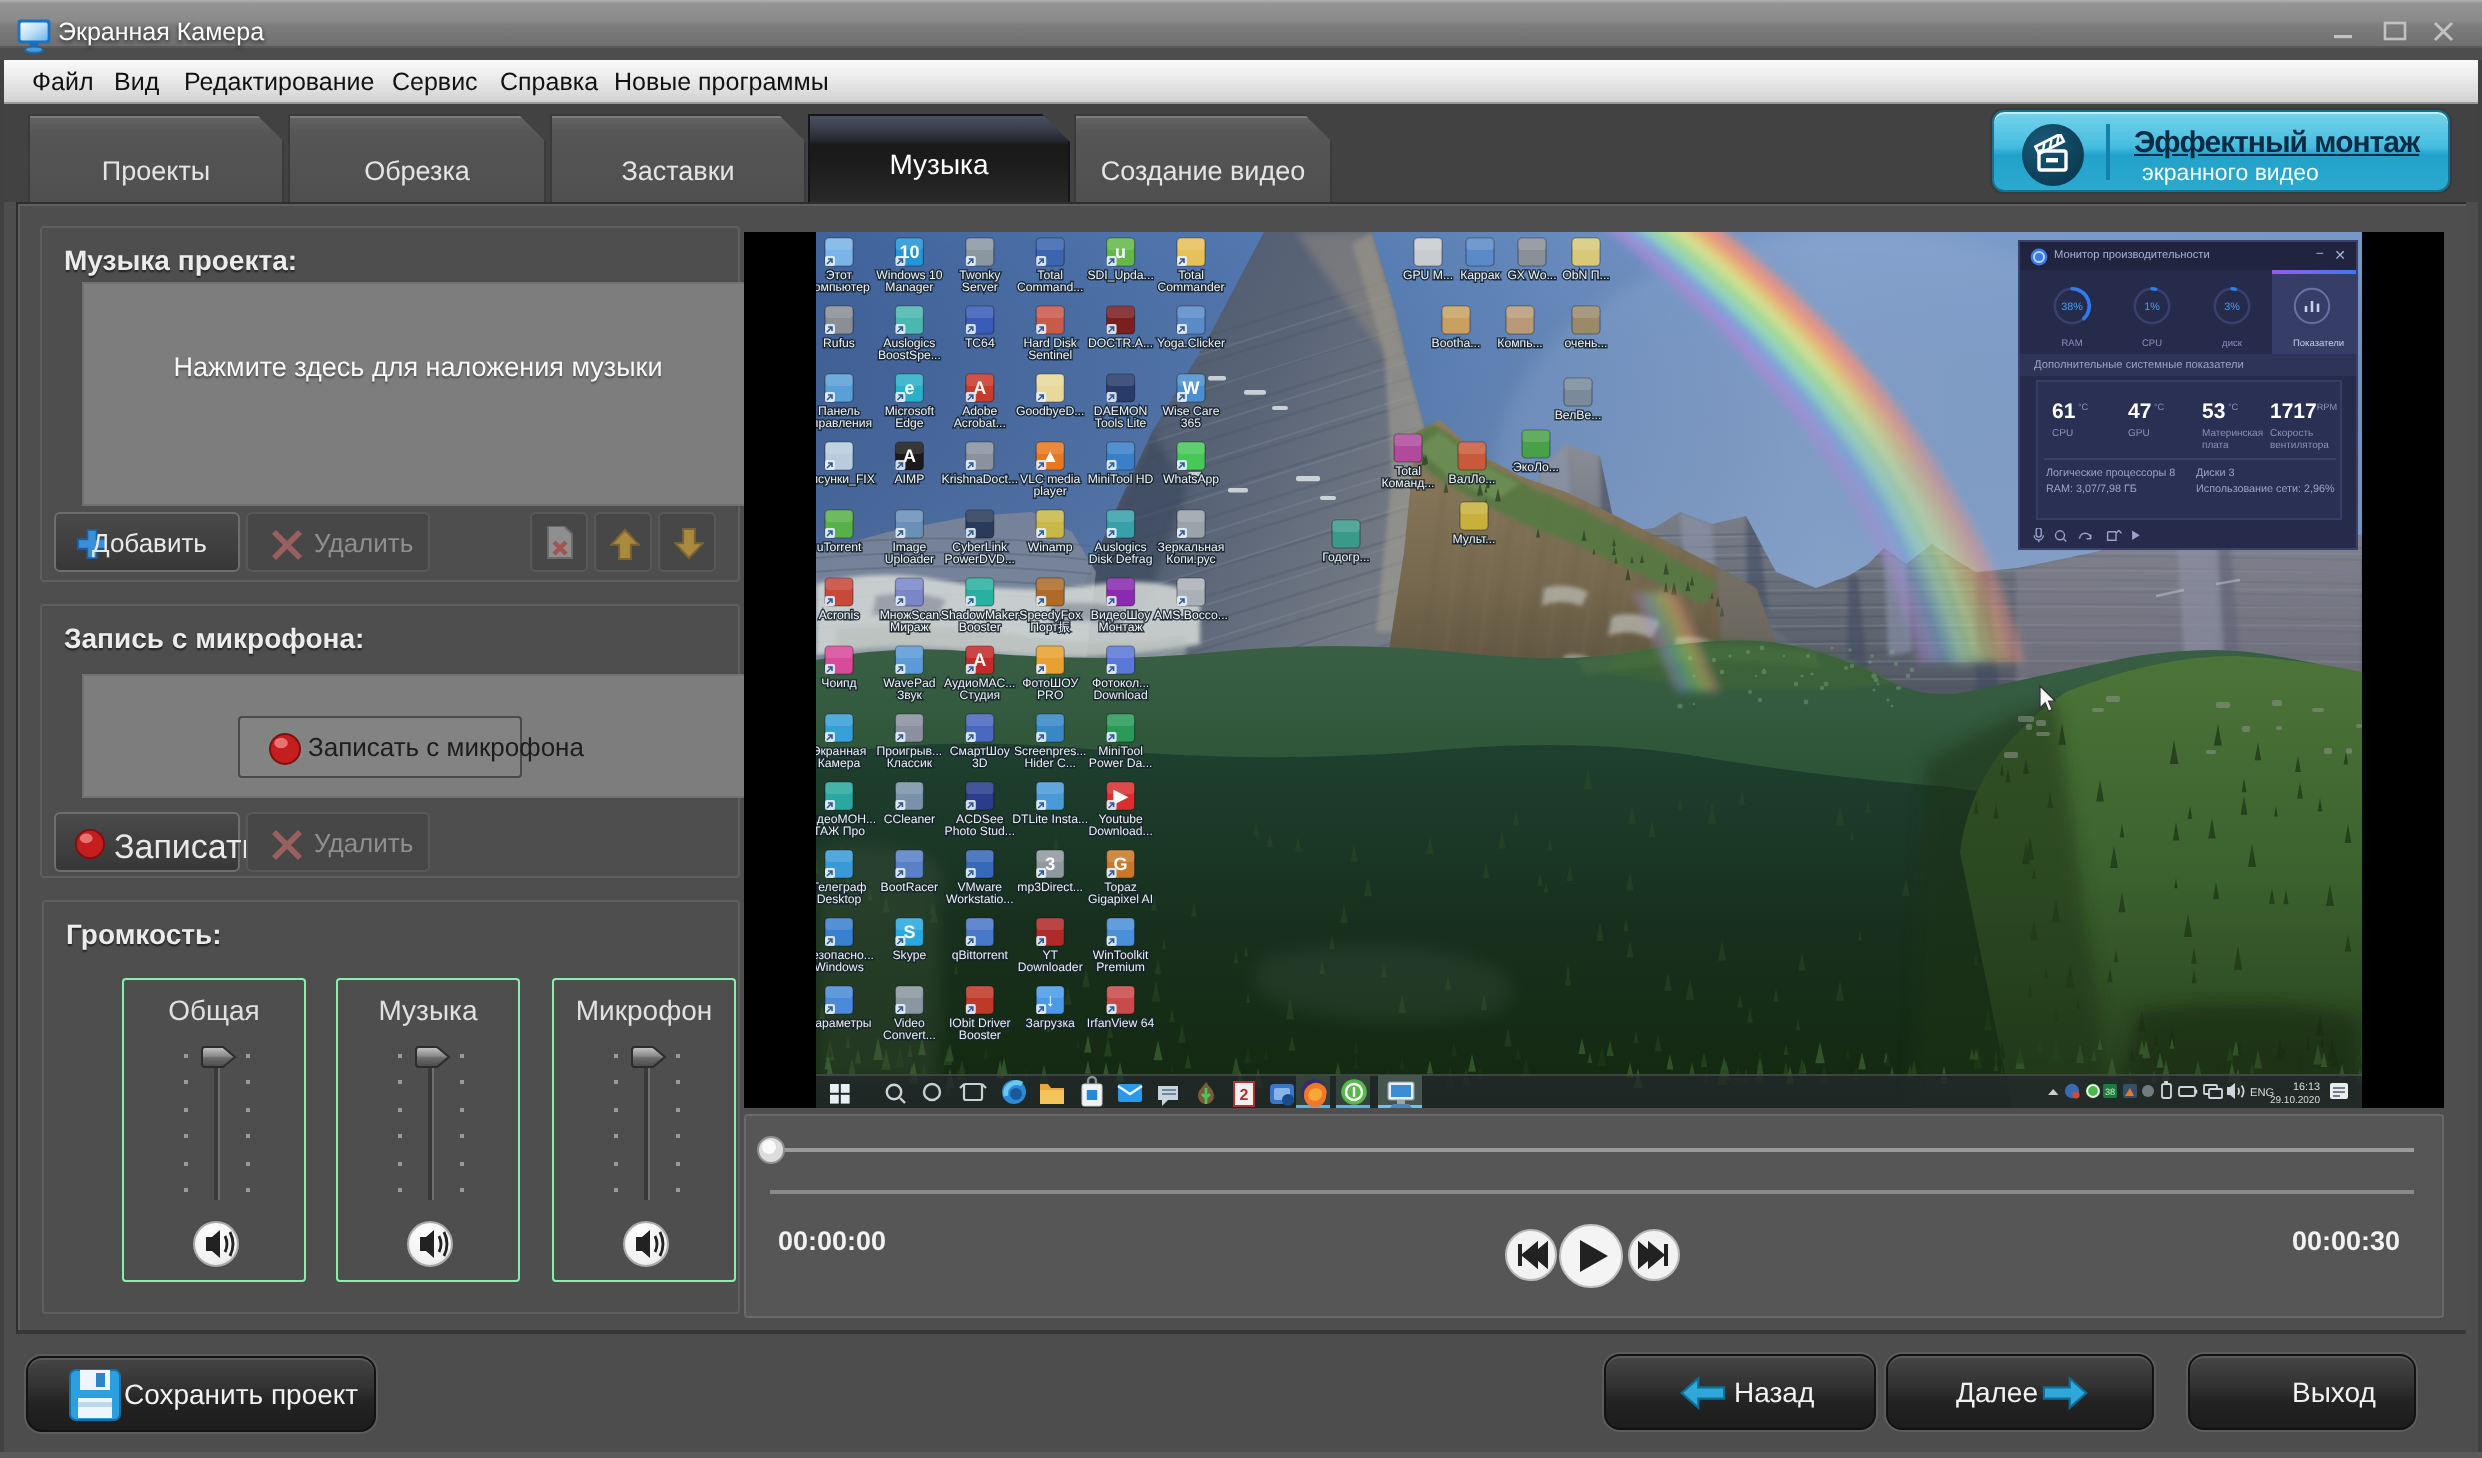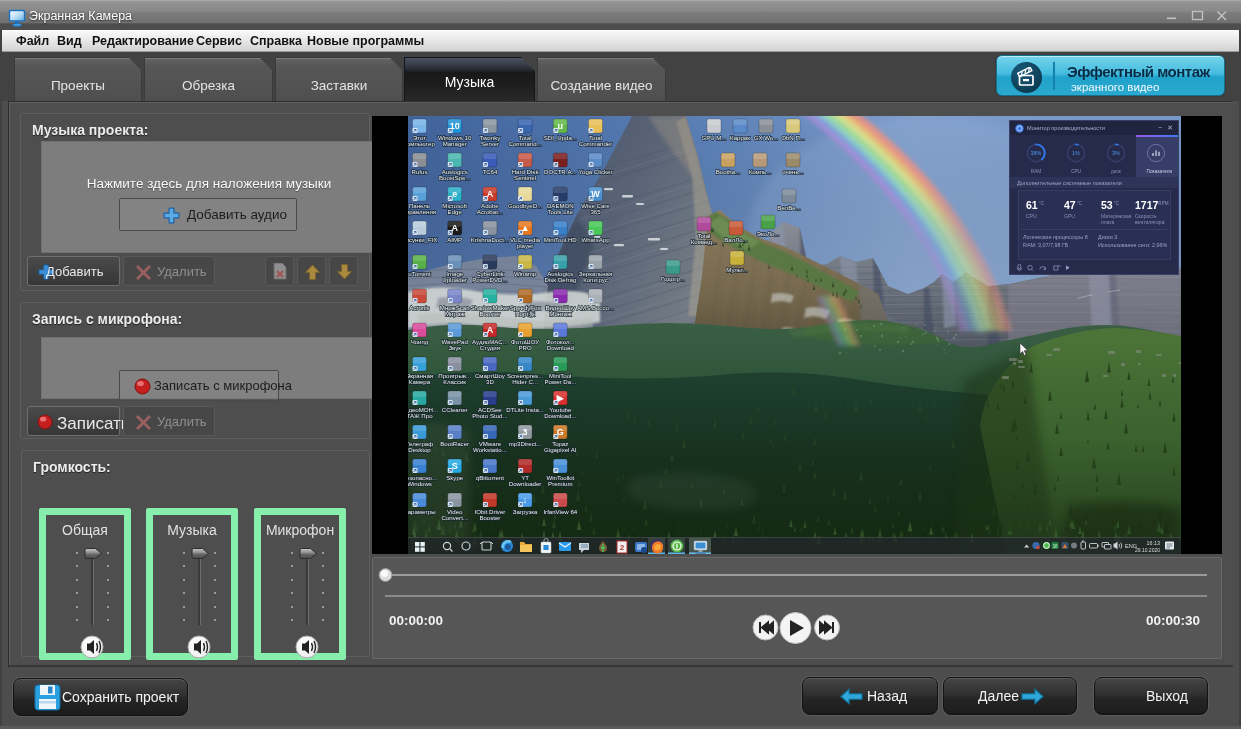--- a/index.html
+++ b/index.html
@@ -11,21 +11,21 @@
 #titlebar { position:absolute; left:0; top:0; width:1241px; height:24px;
   background:linear-gradient(#b0b0b0 0%, #939393 8%, #8a8a8a 45%, #7d7d7d 55%, #6f6f6f 100%);
   border-bottom:1px solid #585858; }
 #titlebar .ttext { position:absolute; left:29px; top:9px; font-size:12.5px; color:#fdfdfd; text-shadow:0 1px 2px rgba(0,0,0,.7); }
 #winbtns { position:absolute; right:8px; top:13px; color:#d8d8d8; }
 
 
 #menubar { position:absolute; left:0; top:30px; width:1241px; height:22px;
   background:linear-gradient(#fafafa, #e8e8e8 50%, #d2d2d2 100%);
   border-bottom:1px solid #9a9a9a; }
-#menubar span { position:absolute; top:4px; font-size:12.5px; color:#111;font-weight:bold; }
+#menubar span { position:absolute; top:4px; font-size:12.5px; color:#111; }
 
 
 .tab { position:absolute; top:57px; height:44px; 
   background:linear-gradient(#636363, #565656 20%, #4f4f4f 100%);
   border:1px solid #3a3a3a; border-bottom:none;
   color:#e4e4e4; font-size:13.5px; text-align:center; line-height:55px;
   clip-path:polygon(0 0, calc(100% - 14px) 0, 100% 14px, 100% 100%, 0 100%); }
 .tab::before{ content:""; position:absolute; left:0; top:0; width:100%; height:1px; background:#7b7b7b; }
 #tab-active { position:absolute; top:57px; height:45px;
   background:linear-gradient(#4a505f 0%, #3a3f4d 14%, #25272f 28%, #191919 33%, #1c1c1c 55%, #2a2a2a 100%);
@@ -38,34 +38,34 @@
   background:#4e4e4e; border-top:1px solid #2e2e2e; border-left:1px solid #2e2e2e; border-bottom:2px solid #373737;
   box-shadow:inset 1px 1px 0 #5f5f5f; }
 
 
 #fxbtn { position:absolute; left:996px; top:55px; width:229px; height:41px; border-radius:6px;
   background:linear-gradient(#74d4ec 0%, #45bcdf 45%, #21a2ca 55%, #2ba9cf 100%);
   border:1px solid #15718f; box-shadow:inset 0 1px 0 rgba(255,255,255,.55), 0 0 0 1px #3a3a3a; }
 #fxbtn .circ { position:absolute; left:14px; top:6px; width:31px; height:31px; border-radius:50%;
   background:radial-gradient(circle at 35% 30%, #19597a, #0c3d54 70%); }
 #fxbtn .sep { position:absolute; left:56px; top:6px; width:2px; height:28px; background:#1580ab; }
-#fxbtn .t1 { position:absolute; white-space:nowrap; left:70px; top:7px; font-size:15px; font-weight:bold; color:#0a2b44; letter-spacing:-0.5px; }
+#fxbtn .t1 { position:absolute; white-space:nowrap; left:70px; top:7px; font-size:15px; font-weight:bold; color:#0a2b44; letter-spacing:-0.5px;text-decoration:underline; }
 #fxbtn .t2 { position:absolute; white-space:nowrap; left:74px; top:24.5px; font-size:11.5px; color:#f4fbff; }
 
 
 .gbox { position:absolute; border:1px solid #5e5e5e; border-radius:2px; }
 .glabel { position:absolute; left:11px; top:8px; font-size:14px; font-weight:bold; color:#ececec; text-shadow:0 1px 1px rgba(0,0,0,.6); }
 .listbox { position:absolute; left:7px; background:#7d7d7d; border:1px solid #717171;margin-left:13px; }
 .btn-dark { position:absolute; white-space:nowrap; background:linear-gradient(#4a4a4a, #373737); border:1px solid #6e6e6e; border-radius:3px;
   color:#e8e8e8; font-size:13.5px; }
 .btn-dis { position:absolute; white-space:nowrap; background:#474747; border:1px solid #585858; border-radius:3px; color:#8f8f8f; font-size:13.5px; }
 .inbtn { position:absolute; white-space:nowrap; background:rgba(255,255,255,.05); border:1px solid #4a4a4a; border-radius:2px; color:#1d1d1d; font-size:14px; }
 
 
-.volbox { position:absolute; top:508px; width:92px; height:152px; border:7px solid #86efac; border-radius:2px; }
+.volbox { position:absolute; top:489px; width:92px; height:152px; border:1px solid #86efac; border-radius:2px;margin-left:22px; }
 .volbox .vlabel { position:absolute; top:7px; width:100%; text-align:center; font-size:14px; color:#e0e0e0; }
 
 
 #videoblack { position:absolute; left:372px; top:116px; width:850px; height:438px; background:#000; }
 #desktop { position:absolute; left:408px; top:116px; width:773px; height:438px; }
 
 
 #monitor { position:absolute; left:1009px; top:120px; width:170px; height:155px;
   background:#262b4c; border:1px solid #3a4068; font-family:"Liberation Sans",sans-serif; overflow:hidden; }
 #mon-head { position:absolute; left:0; top:0; width:100%; height:14px; background:#20243e; color:#a8b0d4; font-size:5.6px; }
@@ -150,27 +150,20 @@
   </div>
   <div class="sep"></div>
   <div class="t1">Эффектный монтаж</div>
   <div class="t2">экранного видео</div>
 </div>
 
 <div class="gbox" style="left:20px; top:113px; width:350px; height:178px;">
   <div class="glabel">Музыка проекта:</div>
   <div class="listbox" style="top:27px; width:336px; height:112px;">
     <div style="position:absolute; top:34px; width:100%; text-align:center; font-size:13.5px; color:#fafafa; text-shadow:0 1px 1px rgba(0,0,0,.4)">Нажмите здесь для наложения музыки</div>
-    <div class="inbtn" style="left:77px; top:56px; width:178px; height:33px;">
-      <svg class="abs" style="left:43px;top:8px" width="17" height="17" viewBox="0 0 17 17">
-        <path d="M6 1 h5 v5 h5 v5 h-5 v5 H6 v-5 H1 V6 h5 Z" fill="#3b8fd6" stroke="#1a5f9e" stroke-width="1"></path>
-        <path d="M7 2 h3 v5 h5 v3 h-5 v5 H7 v-5 H2 V7 h5 Z" fill="#6cb5e8" opacity=".7"></path>
-      </svg>
-      <span style="position:absolute;left:67px;top:8px;font-size:13.5px">Добавить аудио</span>
-    </div>
   </div>
   <div class="btn-dark" style="left:6px; top:142px; width:93px; height:30px;">
     <svg class="abs" style="left:10px;top:7px" width="16" height="16" viewBox="0 0 17 17">
       <path d="M6 1 h5 v5 h5 v5 h-5 v5 H6 v-5 H1 V6 h5 Z" fill="#3b8fd6" stroke="#1a5f9e" stroke-width="1"></path>
     </svg>
     <span style="position:absolute;left:18px;top:7px;font-size:13px">Добавить</span>
   </div>
   <div class="btn-dis" style="left:102px; top:142px; width:92px; height:30px;">
     <svg class="abs" style="left:12px;top:8px" width="15" height="15" viewBox="0 0 15 15">
       <path d="M2 0 L7.5 5.5 L13 0 L15 2 L9.5 7.5 L15 13 L13 15 L7.5 9.5 L2 15 L0 13 L5.5 7.5 L0 2 Z" fill="#9a5f5f"></path>
@@ -191,21 +184,21 @@
   <div class="btn-dis" style="left:308px; top:142px; width:29px; height:30px;">
     <svg class="abs" style="left:7px;top:7px" width="15" height="16" viewBox="0 0 15 16">
       <path d="M7.5 15 L0.5 7.6 H4.6 V0.5 H10.4 V7.6 H14.5 Z" fill="#b5923f" stroke="#83682c" opacity=".9"></path>
     </svg>
   </div>
 </div>
 
 <div class="gbox" style="left:20px; top:302px; width:350px; height:137px;">
   <div class="glabel">Запись с микрофона:</div>
   <div class="listbox" style="top:34px; width:336px; height:62px;">
-    <div class="inbtn" style="left:77px; top:32px; width:160px; height:31px;">
+    <div class="inbtn" style="left:77px; top:20px; width:142px; height:31px;">
       <svg class="abs" style="left:14px;top:7px" width="17" height="17" viewBox="0 0 17 17">
         <circle cx="8.5" cy="8.5" r="7.5" fill="#c41e1e" stroke="#7e1010"></circle>
         <ellipse cx="6.5" cy="5.5" rx="3.4" ry="2.6" fill="#ef8080" opacity=".85"></ellipse>
       </svg>
       <span style="position:absolute;left:34px;top:7px;font-size:13px">Записать с микрофона</span>
     </div>
   </div>
   <div class="btn-dark" style="left:6px; top:103px; width:93px; height:30px;">
     <svg class="abs" style="left:9px;top:7px" width="16" height="16" viewBox="0 0 17 17">
       <circle cx="8.5" cy="8.5" r="7.5" fill="#c41e1e" stroke="#7e1010"></circle>

